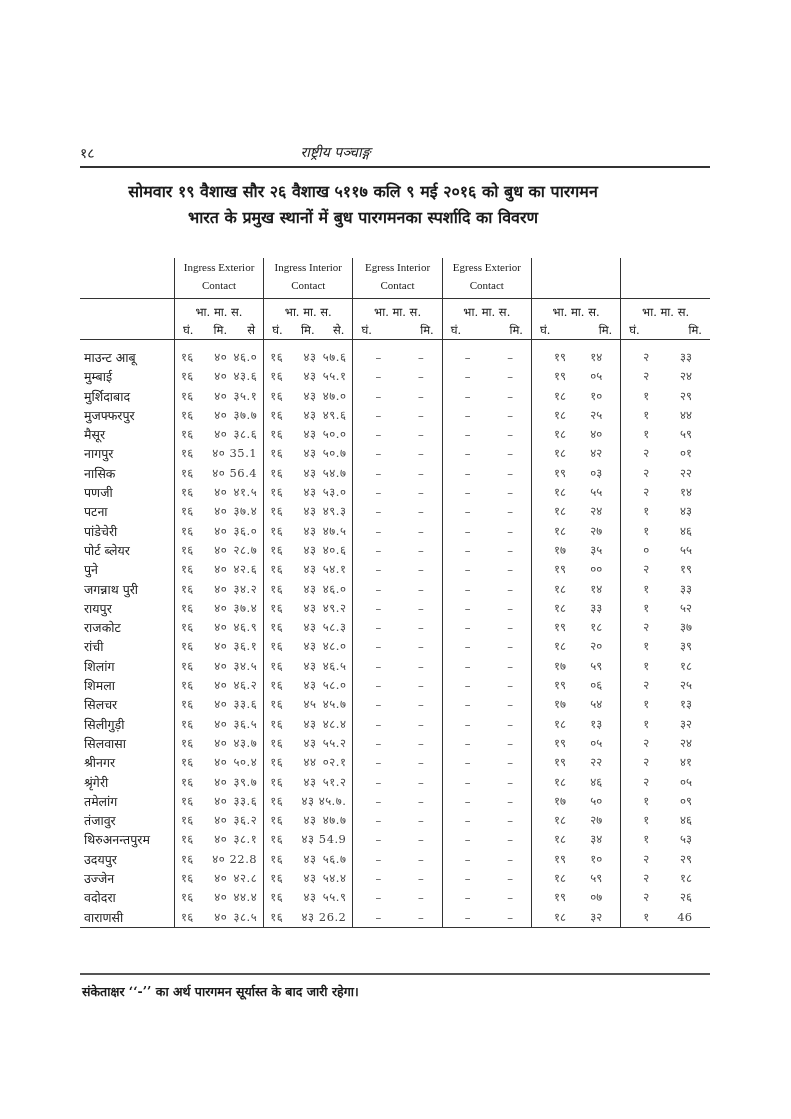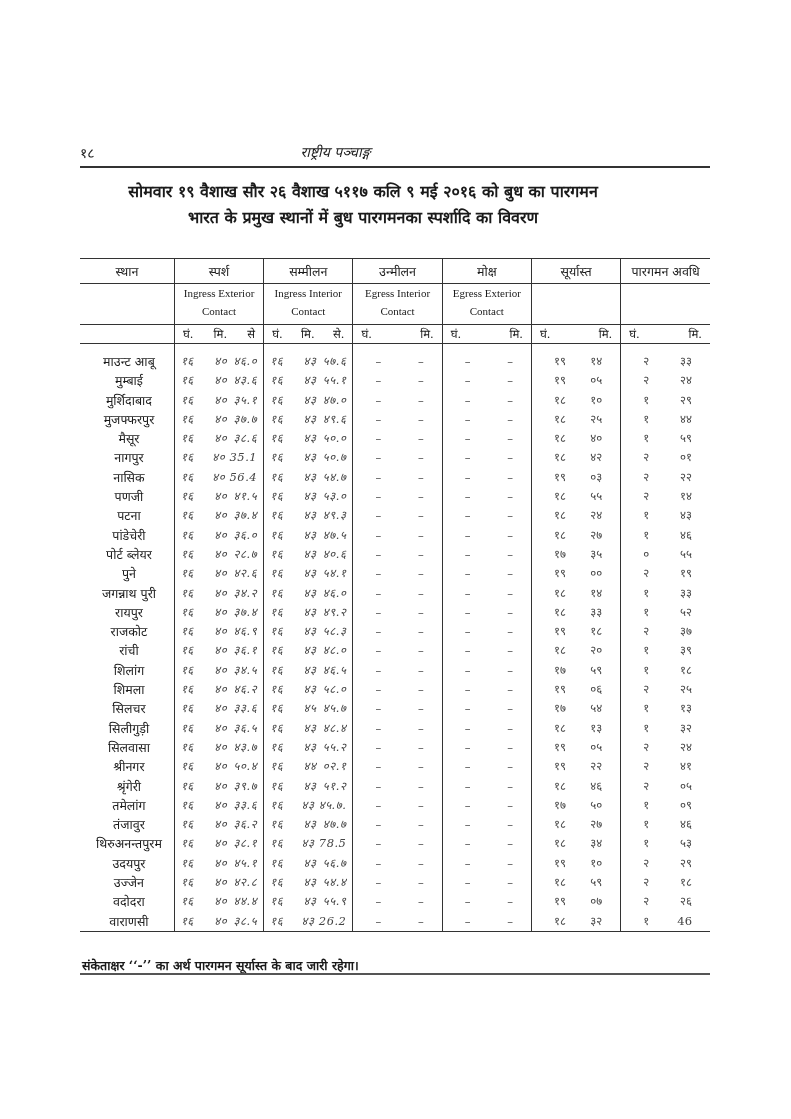--- a/index.html
+++ b/index.html
@@ -14,28 +14,28 @@
   td, th { padding:0; font-weight:normal; }
   col.c0 { width:92px; } col.cn { width:87px; }
   .hdr-top th { border-top:1.5px solid #333; border-bottom:1.5px solid #333; height:24px; font-size:12.5px; vertical-align:middle; }
   .vl { border-left:1px solid #333; }
   .en { font-family:"Liberation Serif", serif; font-size:11px; line-height:18px; text-align:center; }
   .units th { font-size:11.5px; line-height:18px; }
   .units .u2 { display:flex; justify-content:space-between; padding:0 8px 0 8px; }
   .units tr.last th { border-bottom:1.5px solid #333; }
   .hdr-en-row th { border-bottom:1.5px solid #333; height:40px; vertical-align:top; }
   tbody td { height:19.3px; line-height:19.3px; font-size:11.5px; }
-  td.st { padding-left:4px; font-size:12.5px;text-align:center; }
-  td.num3 { padding-left:6px;font-style:italic; }
+  td.st { padding-left:4px; font-size:12.5px; }
+  td.num3 { padding-left:6px; }
   .n3 { display:flex; justify-content:space-between; padding-right:6px; letter-spacing:0.5px; color:#444; }
   .n3 span:nth-child(2) { margin-left:14px; }
   .n2 { display:flex; justify-content:space-between; padding:0 18px 0 22px; color:#444; }
   tbody tr:first-child td { padding-top:8px; }
   tbody tr:last-child td { border-bottom:1.5px solid #333; }
-  .note { position:absolute; left:82px; top:957px; font-size:12.5px; font-weight:bold; }
+  .note { position:absolute; left:82px; top:983px; font-size:12.5px; font-weight:bold; }
   .bottom-rule { position:absolute; left:80px; top:973px; width:630px; height:2px; background:#555; }
 </style>
 </head>
 <body>
 
 <div class="page-num">१८</div>
 <div class="running-head">राष्ट्रीय पञ्चाङ्ग</div>
 <div class="top-rule"></div>
 <div class="title l1">सोमवार १९ वैशाख सौर २६ वैशाख ५११७ कलि ९ मई २०१६ को बुध का पारगमन</div>
 <div class="title l2">भारत के प्रमुख स्थानों में बुध पारगमनका स्पर्शादि का विवरण</div>
@@ -44,29 +44,20 @@
   <colgroup>
       <col class="c0">
       <col class="cn">
       <col class="cn">
       <col class="cn">
       <col class="cn">
       <col class="cn">
       <col class="cn">
     </colgroup>
   <thead>
-    <tr class="hdr-top">
-      <th>स्थान</th>
-      <th class="vl">स्पर्श</th>
-      <th class="vl">सम्मीलन</th>
-      <th class="vl">उन्मीलन</th>
-      <th class="vl">मोक्ष</th>
-      <th class="vl">सूर्यास्त</th>
-      <th class="vl">पारगमन अवधि</th>
-    </tr>
     <tr class="hdr-en-row">
       <th></th>
       <th class="vl en">
           <div>Ingress Exterior</div>
           <div>Contact</div>
         </th>
       <th class="vl en">
           <div>Ingress Interior</div>
           <div>Contact</div>
         </th>
@@ -76,20 +67,29 @@
         </th>
       <th class="vl en">
           <div>Egress Exterior</div>
           <div>Contact</div>
         </th>
       <th class="vl"></th>
       <th class="vl"></th>
     </tr>
   </thead>
   <tbody class="units">
+    <tr>
+      <th style="padding-top:4px"></th>
+      <th class="vl" style="padding-top:4px">भा. मा. स.</th>
+      <th class="vl" style="padding-top:4px">भा. मा. स.</th>
+      <th class="vl" style="padding-top:4px">भा. मा. स.</th>
+      <th class="vl" style="padding-top:4px">भा. मा. स.</th>
+      <th class="vl" style="padding-top:4px">भा. मा. स.</th>
+      <th class="vl" style="padding-top:4px">भा. मा. स.</th>
+    </tr>
     <tr class="last">
       <th></th>
       <th class="vl">
           <div class="u2">
             <span>घं.</span>
             <span>मि.</span>
             <span>से</span>
           </div>
         </th>
       <th class="vl">
@@ -1157,21 +1157,21 @@
           <div class="n3">
             <span>१६</span>
             <span>४०</span>
             <span>३८.१</span>
           </div>
         </td>
         <td class="vl num3">
           <div class="n3">
             <span>१६</span>
             <span>४३</span>
-            <span>78.5</span>
+            <span>54.9</span>
           </div>
         </td>
         <td class="vl">
           <div class="n2">
             <span>–</span>
             <span>–</span>
           </div>
         </td>
         <td class="vl">
           <div class="n2">
@@ -1191,21 +1191,21 @@
             <span>५३</span>
           </div>
         </td>
       </tr>
       <tr>
         <td class="st">उदयपुर</td>
         <td class="vl num3">
           <div class="n3">
             <span>१६</span>
             <span>४०</span>
-            <span>४५.१</span>
+            <span>22.8</span>
           </div>
         </td>
         <td class="vl num3">
           <div class="n3">
             <span>१६</span>
             <span>४३</span>
             <span>५६.७</span>
           </div>
         </td>
         <td class="vl">

